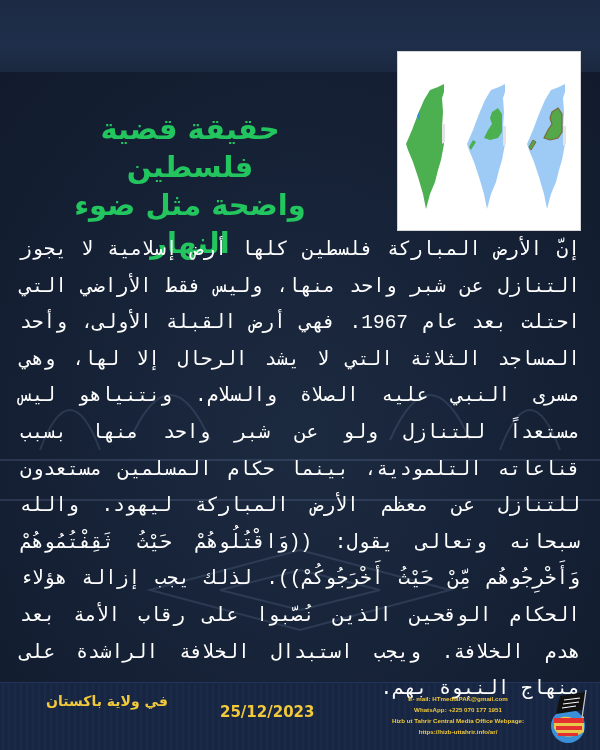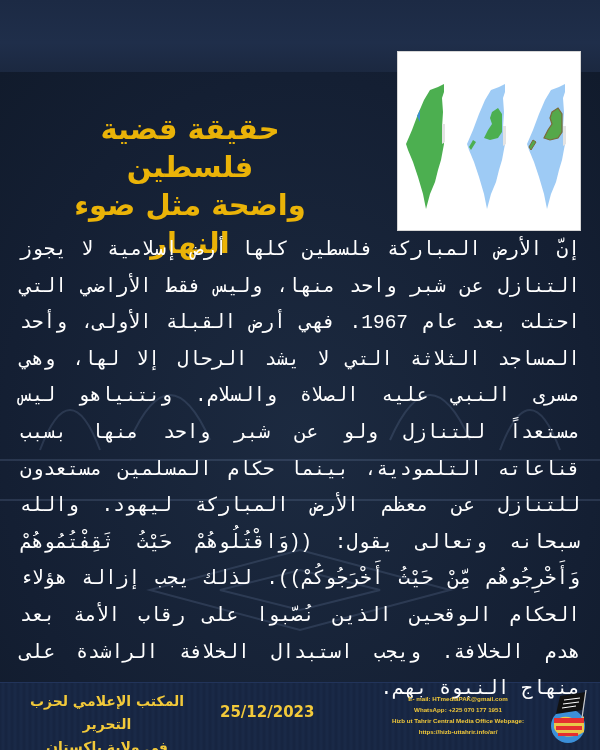--- a/index.html
+++ b/index.html
@@ -25,21 +25,21 @@
     border-top:1px solid #22345a;
   }
   .map-card {
     position:absolute; left:397px; top:51px; width:182px; height:178px;
     background:#ffffff; border:1px solid #d6d6d6;
   }
   .map-card svg { position:absolute; left:0; top:0; }
   .title {
     position:absolute; left:40px; top:110px; width:300px;
     direction:rtl; text-align:center;
-    color:#eab308; font-weight:bold; font-size:29px; line-height:38px;
+    color:#22c55e; font-weight:bold; font-size:29px; line-height:38px;
     font-family:"DejaVu Sans", sans-serif;
   }
   .body-text {
     position:absolute; left:20px; top:232px; width:560px;
     direction:rtl; text-align:justify; text-align-last:right;
     color:#ffffff; font-size:19.5px; line-height:36.6px;
     font-family:Liberation Mono, monospace;
   }
   .body-text p { margin:0; }
   .footer-office {
@@ -106,21 +106,20 @@
 <div class="title">
   <div>حقيقة قضية فلسطين</div>
   <div>واضحة مثل ضوء النهار</div>
 </div>
 
 <div class="body-text">
   <p>إنّ الأرض المباركة فلسطين كلها أرض إسلامية لا يجوز التنازل عن شبر واحد منها، وليس فقط الأراضي التي احتلت بعد عام 1967. فهي أرض القبلة الأولى، وأحد المساجد الثلاثة التي لا يشد الرحال إلا لها، وهي مسرى النبي عليه الصلاة والسلام. ونتنياهو ليس مستعداً للتنازل ولو عن شبر واحد منها بسبب قناعاته التلمودية، بينما حكام المسلمين مستعدون للتنازل عن معظم الأرض المباركة ليهود. والله سبحانه وتعالى يقول: ((وَاقْتُلُوهُمْ حَيْثُ ثَقِفْتُمُوهُمْ وَأَخْرِجُوهُم مِّنْ حَيْثُ أَخْرَجُوكُمْ)). لذلك يجب إزالة هؤلاء الحكام الوقحين الذين نُصّبوا على رقاب الأمة بعد هدم الخلافة. ويجب استبدال الخلافة الراشدة على منهاج النبوة بهم.</p>
 </div>
 
 <div class="footer-office">
-  <div>المكتب الإعلامي لحزب التحرير</div>
   <div>في ولاية باكستان</div>
 </div>
 
 <div class="footer-date">25/12/2023</div>
 
 <div class="footer-contact">
   <div>E- mail: HTmediaPAK@gmail.com</div>
   <div>WhatsApp: +225 070 177 1951</div>
   <div>Hizb ut Tahrir Central Media Office Webpage:</div>
   <div>https://hizb-uttahrir.info/ar/</div>

